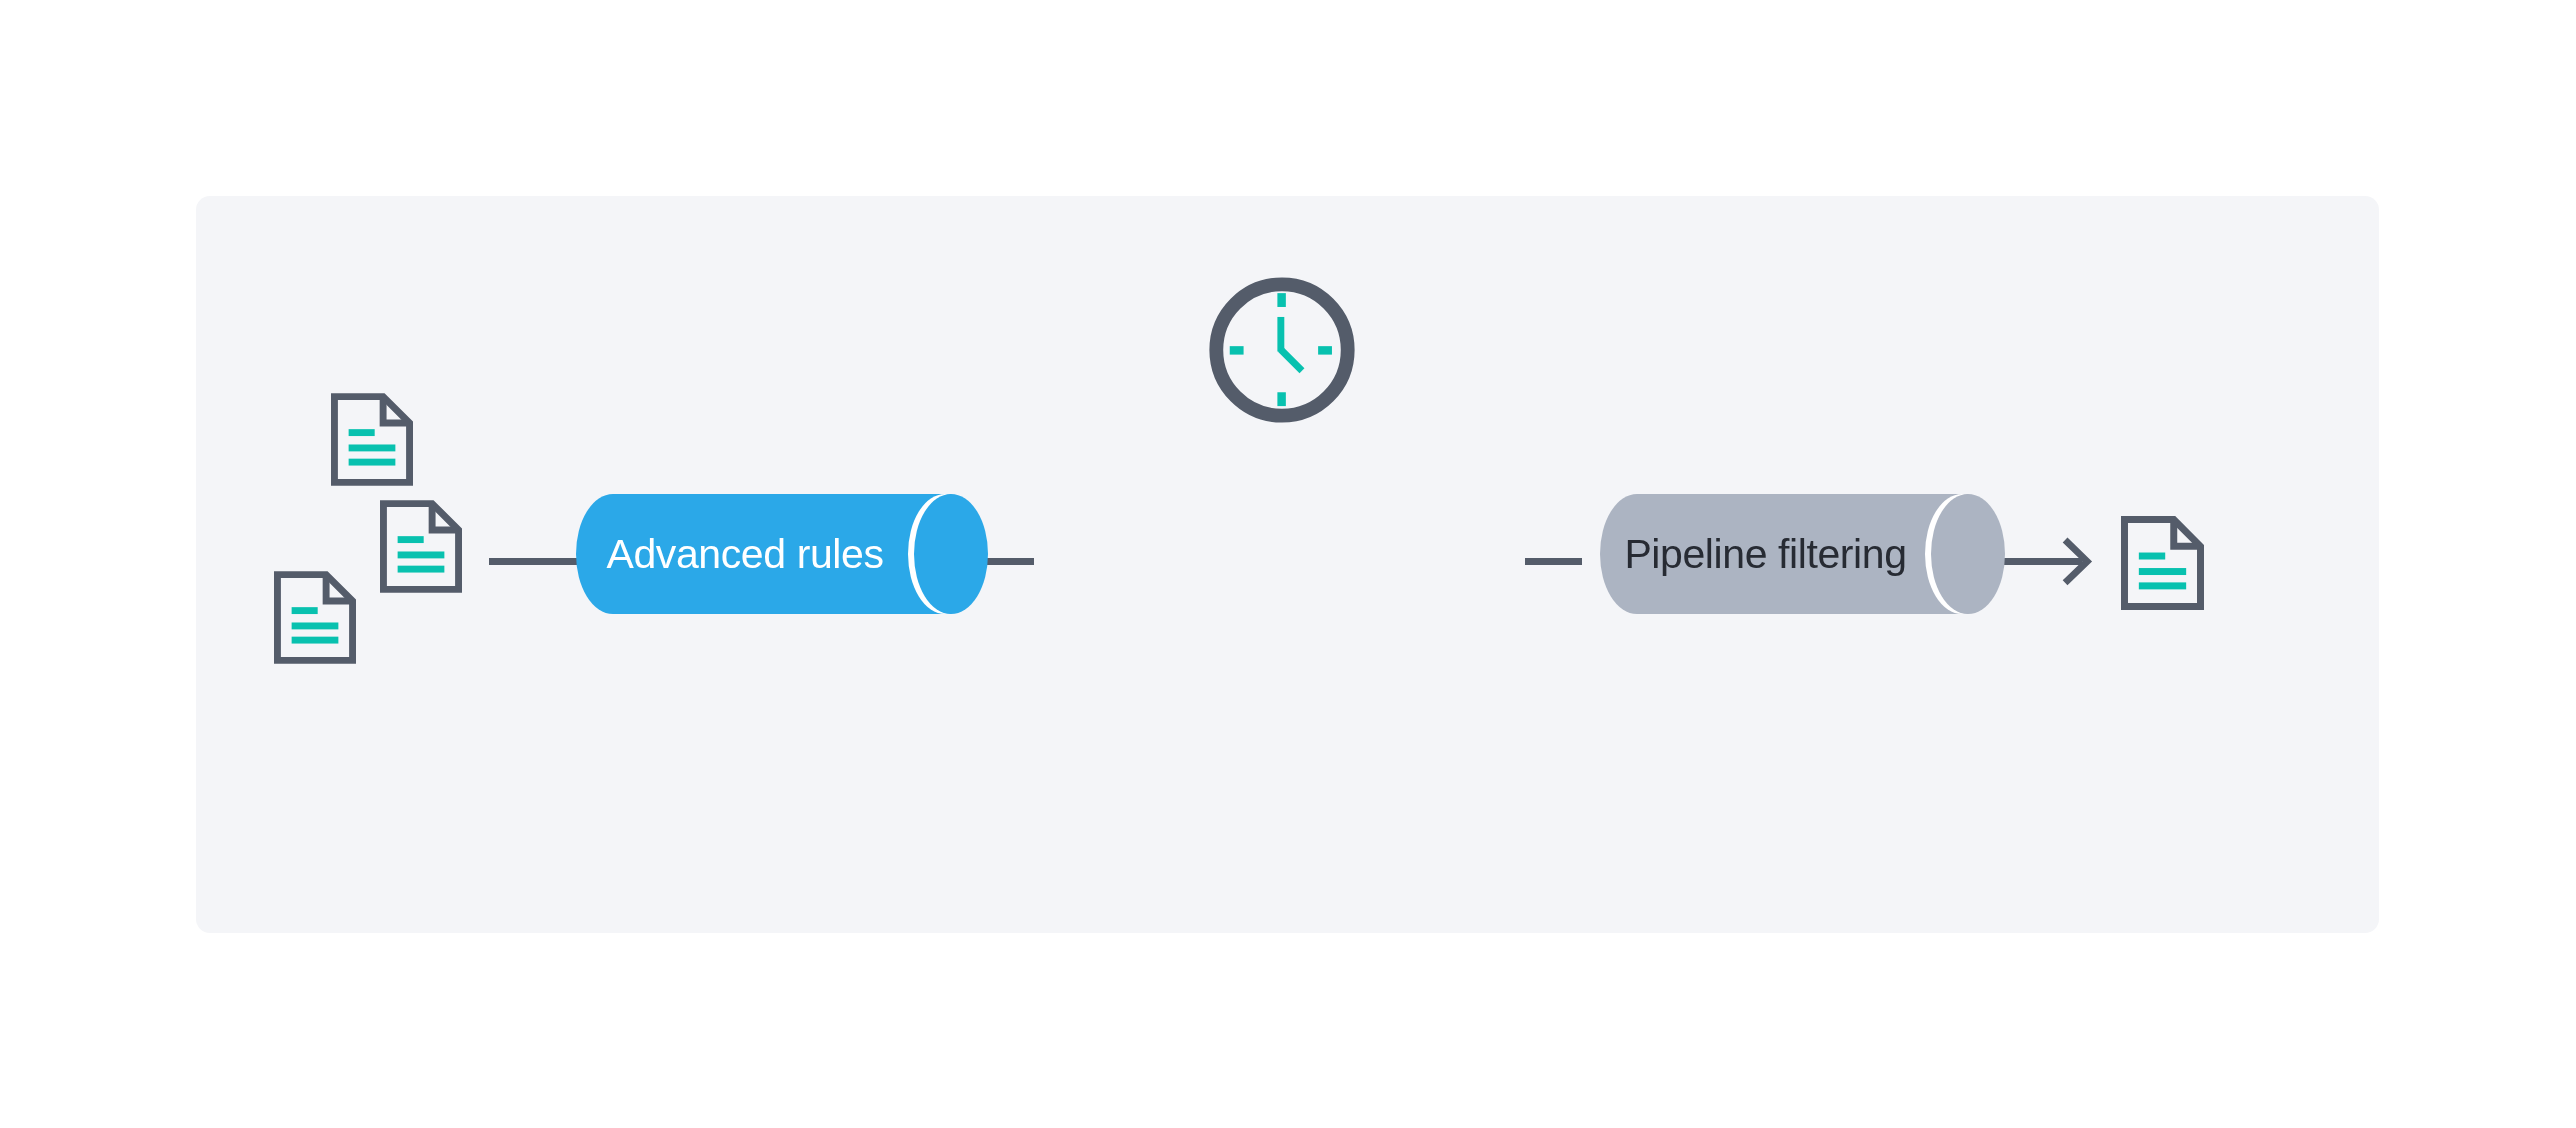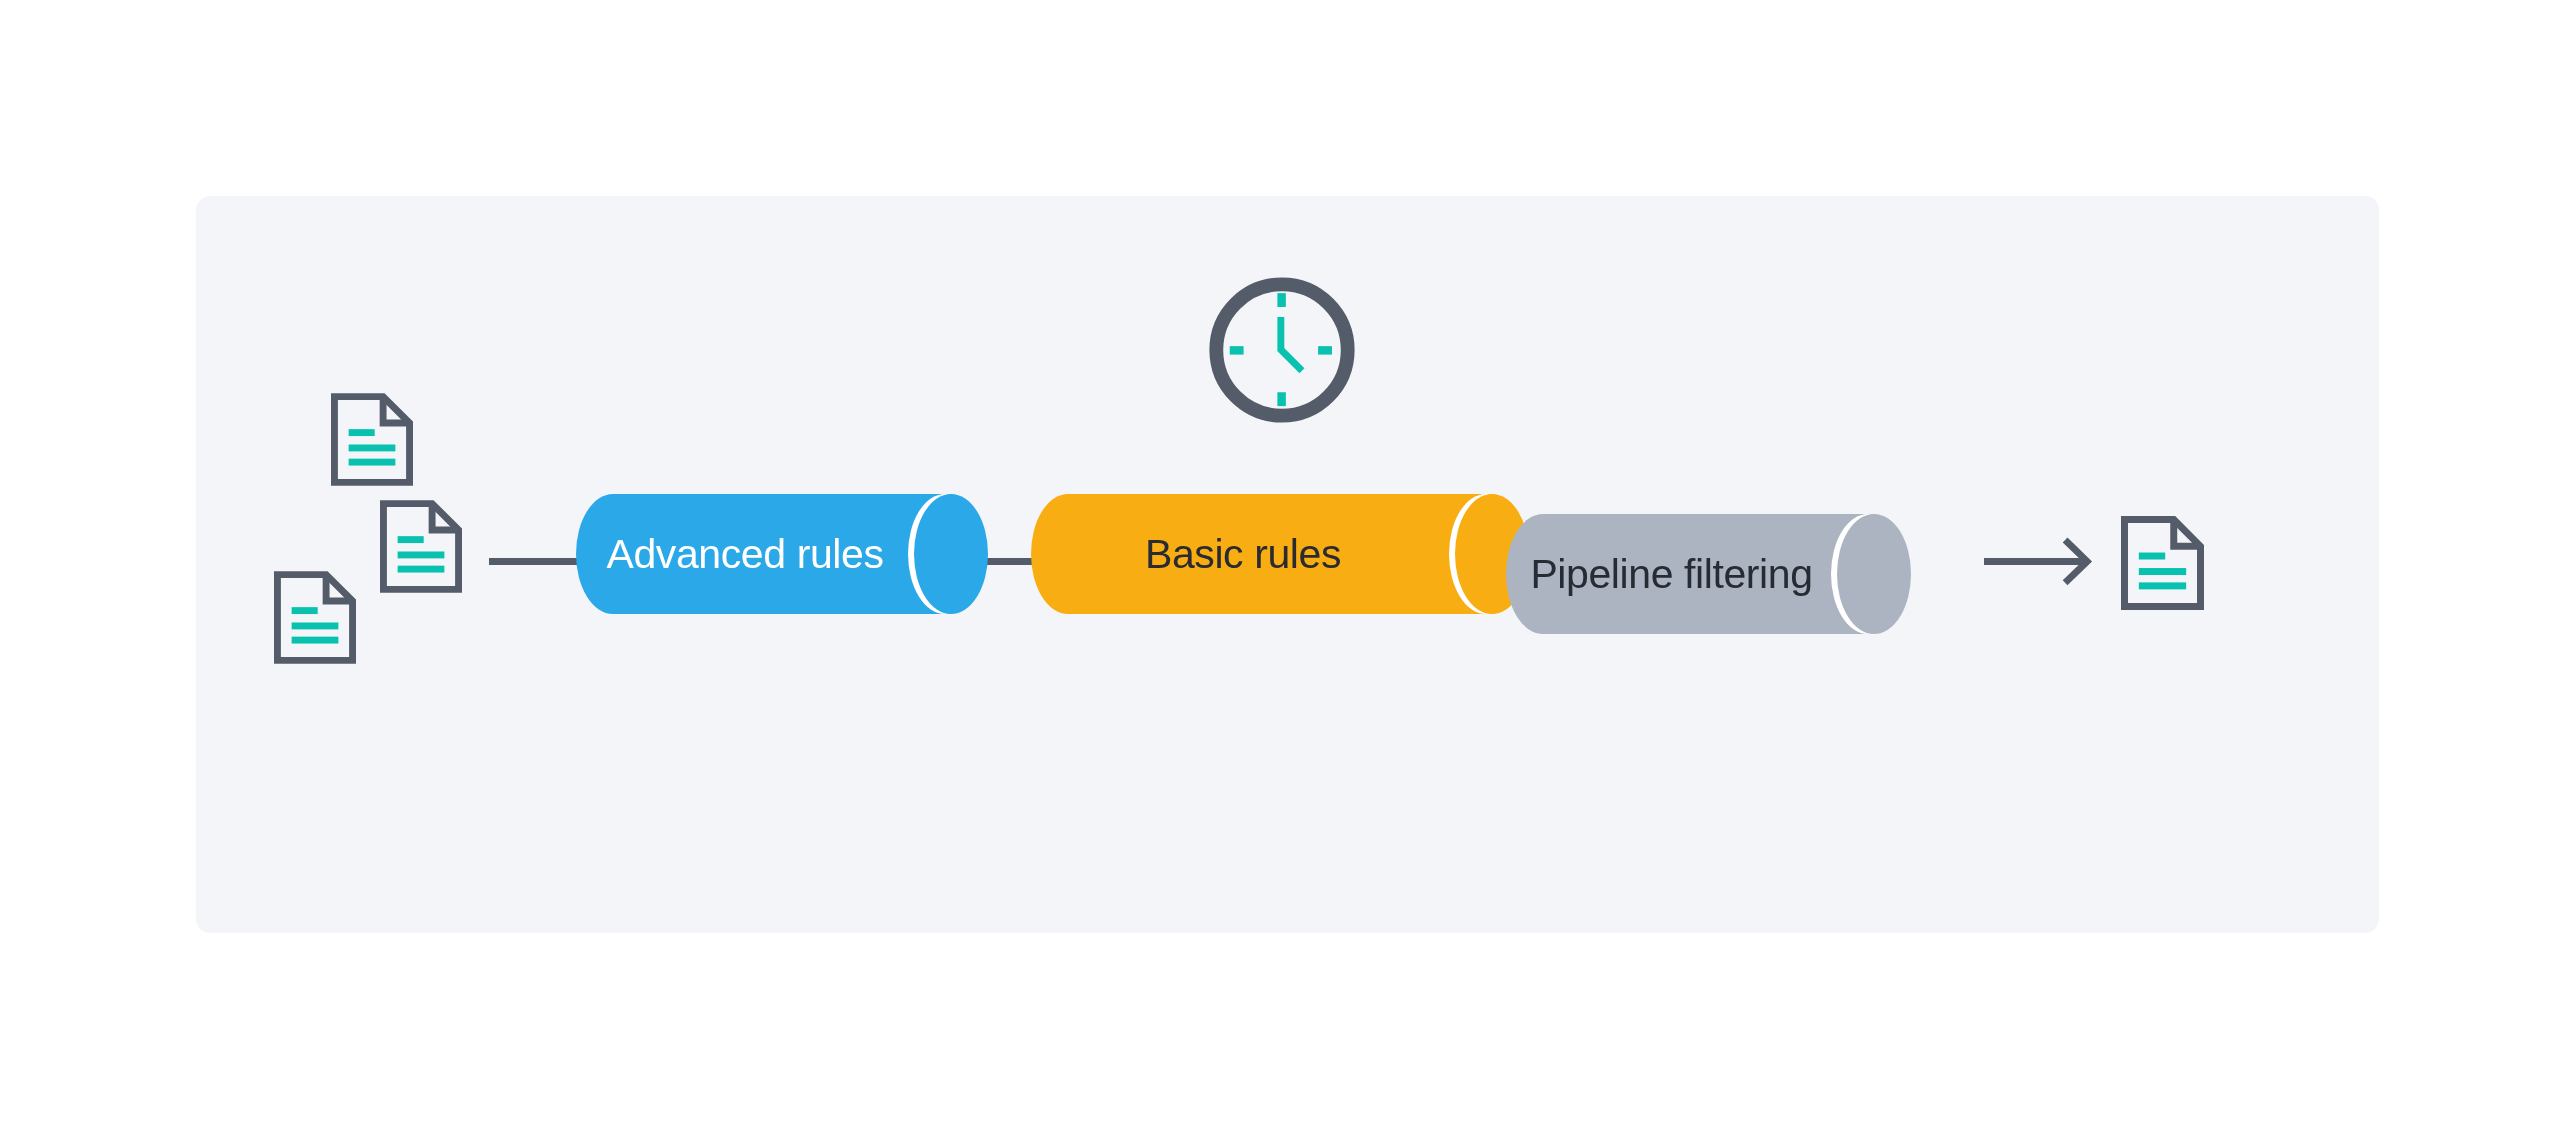--- a/index.html
+++ b/index.html
@@ -93,28 +93,22 @@
     <polyline points="8,5 37,33 8,61" fill="none" stroke="#545C6A" stroke-width="9"></polyline>
   </svg>
 
   <div class="stage stage-0" style="left: 380px; top: 298px; --fill: #2BA8E8; --text: #FFFFFF;">
     <div class="stage-body"></div>
     <div class="stage-cap-gap"></div>
     <div class="stage-cap"></div>
     <div class="stage-label">Advanced rules</div>
   </div>
 
-  <div class="stage stage-1" style="left: 835px; top: 298px; --fill: #F8AE13; --text: #2A2B31;">
-    <div class="stage-body"></div>
-    <div class="stage-cap-gap"></div>
-    <div class="stage-cap"></div>
-    <div class="stage-label">Basic rules</div>
-  </div>
 
-  <div class="stage stage-2" style="left: 1310px; top: 298px; margin-top: 20px; --fill: #ACB4C2; --text: #272B33;">
+  <div class="stage stage-2" style="left: 1404px; top: 298px; --fill: #ACB4C2; --text: #272B33;">
     <div class="stage-body"></div>
     <div class="stage-cap-gap"></div>
     <div class="stage-cap"></div>
     <div class="stage-label">Pipeline filtering</div>
   </div>
 
   <svg class="icon-abs doc-out" style="left:1925px;top:320px;" width="83" height="94" viewBox="0 0 107 121">
       <use href="#doc-icon"></use>
     </svg>
 

